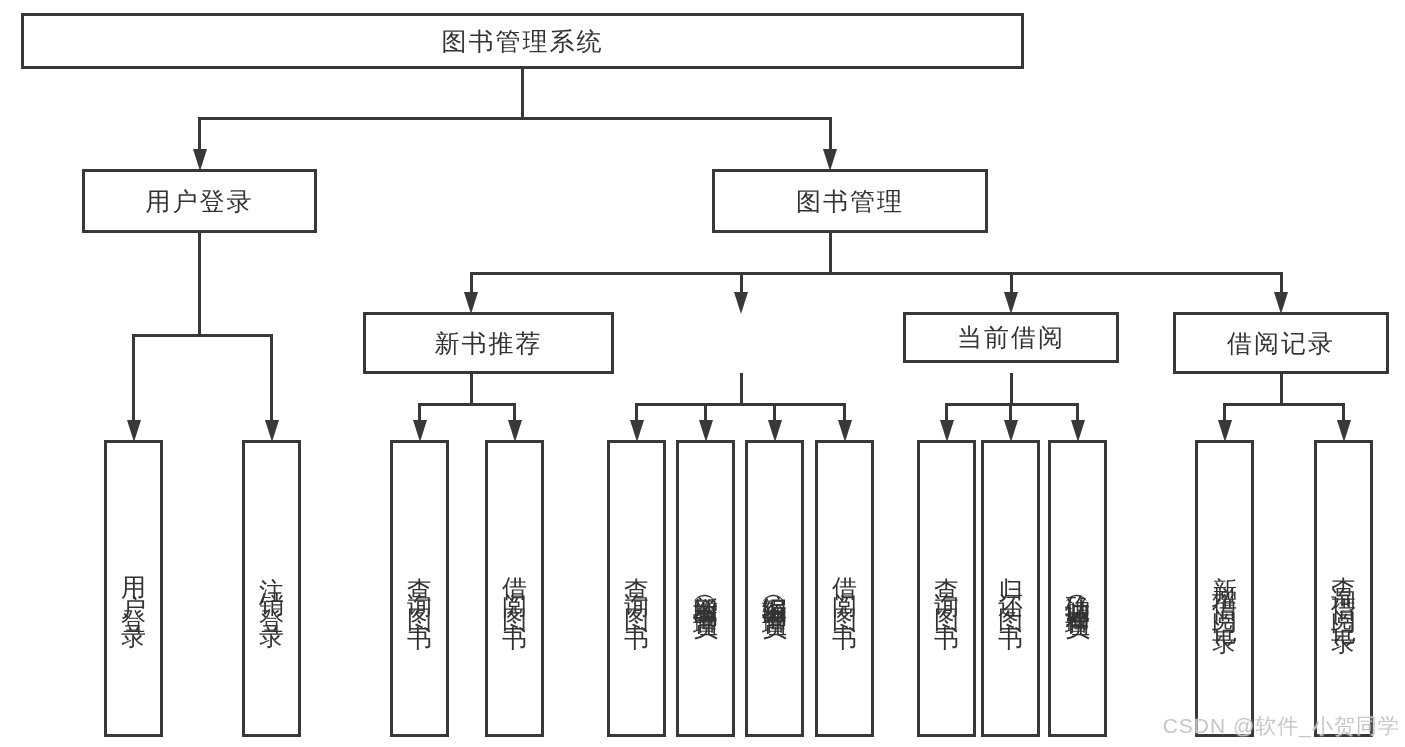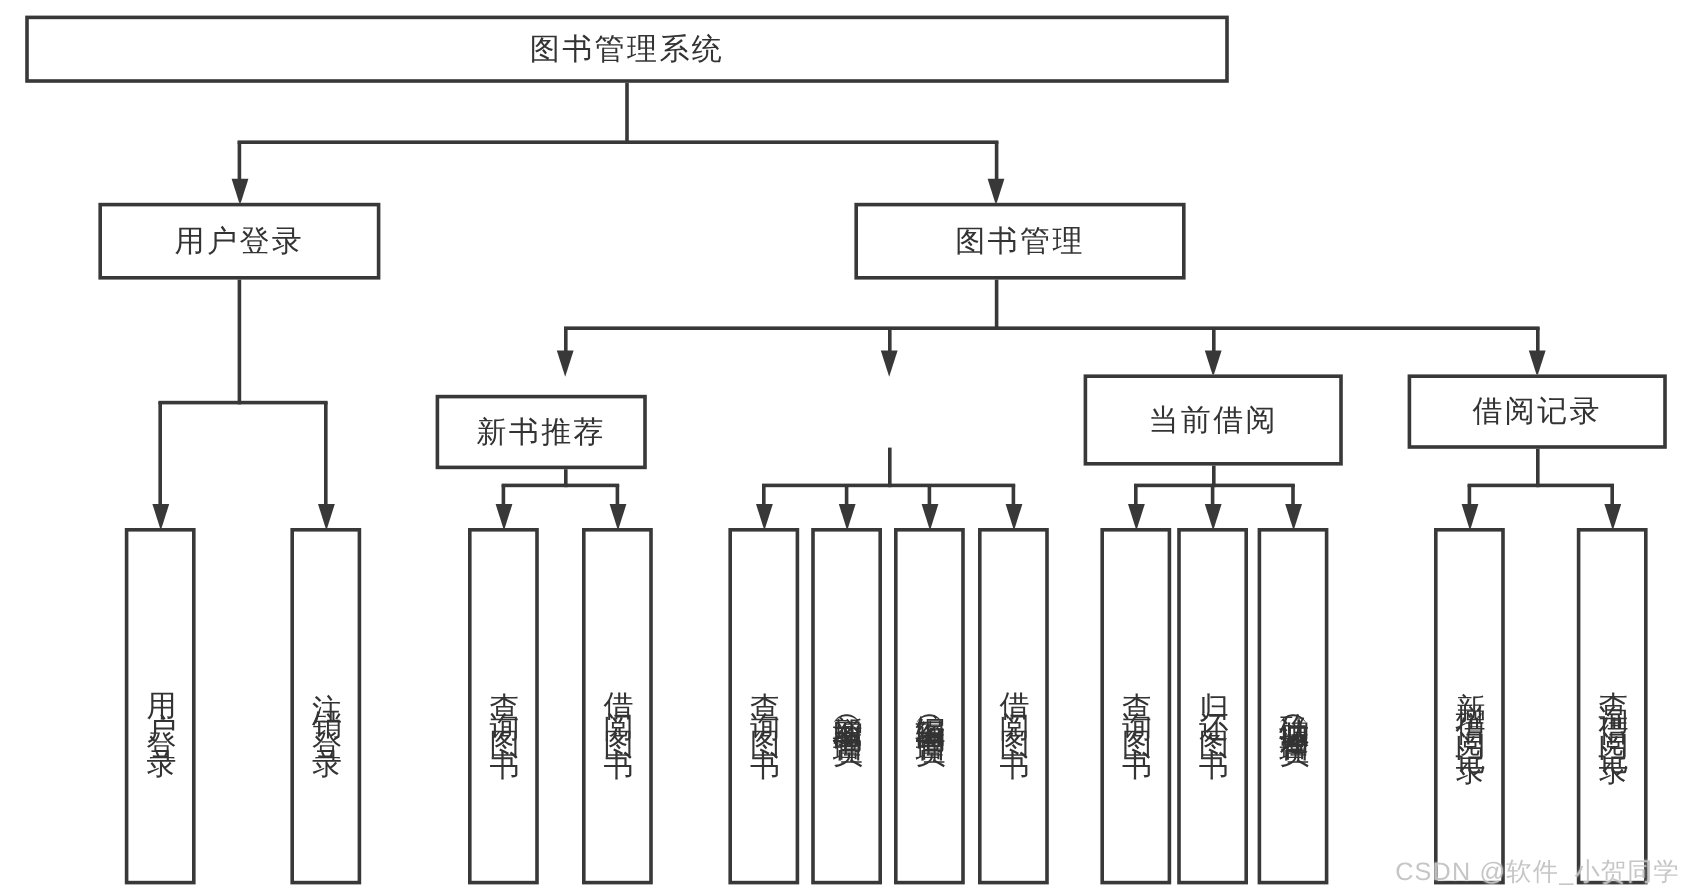--- a/index.html
+++ b/index.html
@@ -119,24 +119,24 @@
     <div class="arrow" style="left: 1336.5px; top: 420px;"></div>
     <div class="node horizontal" style="left: 21px; top: 13px; width: 1003px; height: 56px;">
       <span class="node-label">图书管理系统</span>
     </div>
     <div class="node horizontal" style="left: 82px; top: 169px; width: 235px; height: 64px;">
       <span class="node-label">用户登录</span>
     </div>
     <div class="node horizontal" style="left: 712px; top: 169px; width: 276px; height: 64px;">
       <span class="node-label">图书管理</span>
     </div>
-    <div class="node horizontal" style="left: 363px; top: 312px; width: 176px; height: 62px; margin-top: 17px;">
+    <div class="node horizontal" style="left: 363px; top: 312px; width: 251px; height: 62px;">
       <span class="node-label">新书推荐</span>
     </div>
-    <div class="node horizontal" style="left: 903px; top: 312px; width: 216px; height: 76px;">
+    <div class="node horizontal" style="left: 903px; top: 312px; width: 216px; height: 51px;">
       <span class="node-label">当前借阅</span>
     </div>
     <div class="node horizontal" style="left: 1173px; top: 312px; width: 216px; height: 62px;">
       <span class="node-label">借阅记录</span>
     </div>
     <div class="node vertical sp-wide" style="left: 104px; top: 440px; width: 59px; height: 297px;">
       <span class="node-label">用户登录</span>
     </div>
     <div class="node vertical sp-wide" style="left: 242px; top: 440px; width: 59px; height: 297px;">
       <span class="node-label">注销登录</span>

